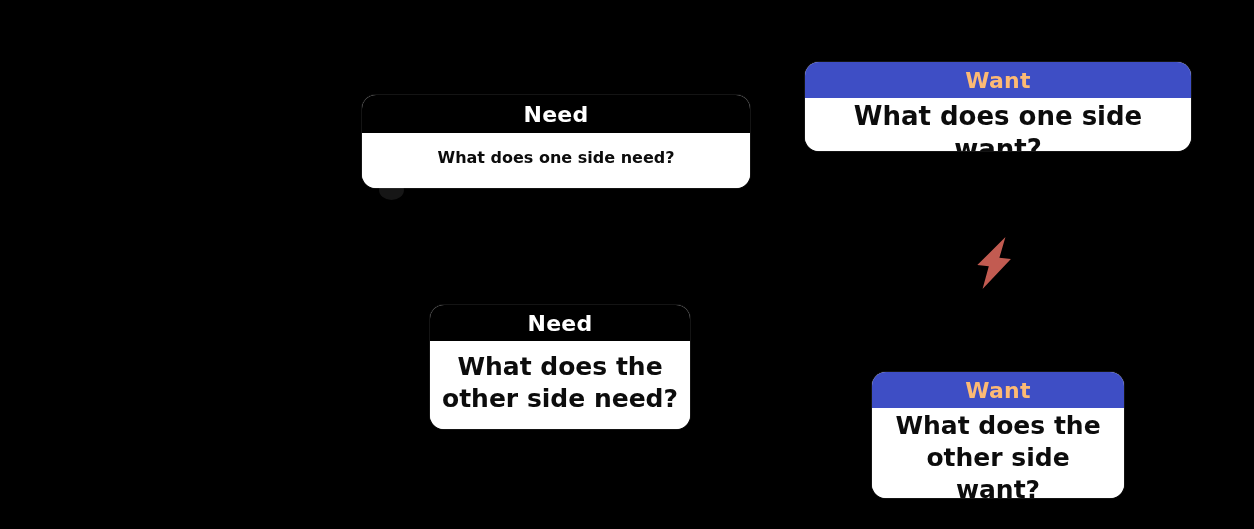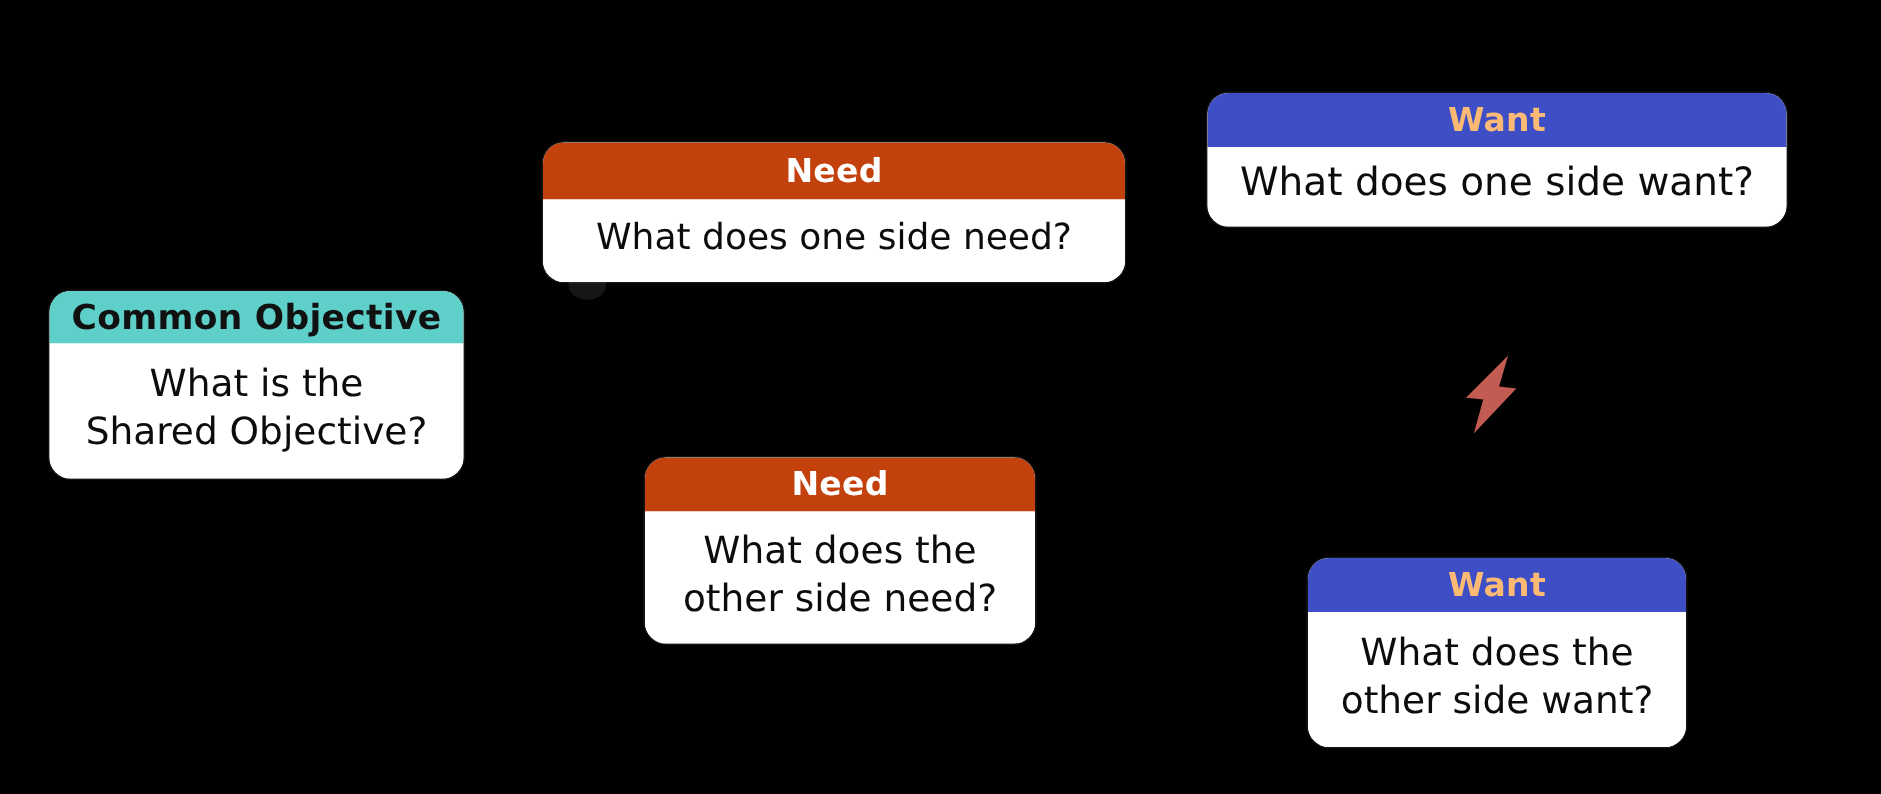--- a/index.html
+++ b/index.html
@@ -37,33 +37,34 @@
     flex: 1 1 auto;
     display: flex;
     align-items: center;
     justify-content: center;
     text-align: center;
     color: #0c0c0c;
     background: #ffffff;
     white-space: pre-line;
     line-height: 1.28;
     padding: 2px 8px 6px 8px;
+    font-weight: bold;
   }
   .teal   { background: #5ED0C9; color: #111111; font-size: 23px; }
-  .blue   { background: #c2410c; color: #ffffff; font-size: 22px; }
+  .blue   { background: #000000; color: #ffffff; font-size: 22px; }
   .indigo { background: #3E4EC5; color: #fdba74; font-size: 22px; }
 
   
   .pos-common { left: 33px;  top: 194px; width: 276px; height: 125px; }
   .pos-common .hd { height: 35px; }
   .pos-common .bd { font-size: 25px; }
 
   .pos-need1 { left: 362px; top: 95px;  width: 388px; height: 93px; }
   .pos-need1 .hd { height: 38px; }
-  .pos-need1 .bd { font-size: 24px; }
+  .pos-need1 .bd { font-size: 16px; }
 
   .pos-want1 { left: 805px; top: 62px;  width: 386px; height: 89px; }
   .pos-want1 .hd { height: 36px; }
   .pos-want1 .bd { font-size: 26px; }
 
   .pos-need2 { left: 430px; top: 305px; width: 260px; height: 124px; }
   .pos-need2 .hd { height: 36px; }
   .pos-need2 .bd { font-size: 25px; }
 
   .pos-want2 { left: 872px; top: 372px; width: 252px; height: 126px; }
@@ -88,27 +89,20 @@
     border-radius: 50%;
     background: #161616;
     z-index: 1;
   }
 </style>
 </head>
 <body>
 
 <div class="canvas">
 
-  <div class="node pos-common">
-    <div class="hd teal">
-      <span>Common Objective</span>
-    </div>
-    <div class="bd">What is the
-Shared Objective?</div>
-  </div>
 
   <div class="node pos-need1">
     <div class="hd blue">
       <span>Need</span>
     </div>
     <div class="bd">What does one side need?</div>
   </div>
 
   <div class="node pos-want1">
     <div class="hd indigo">

